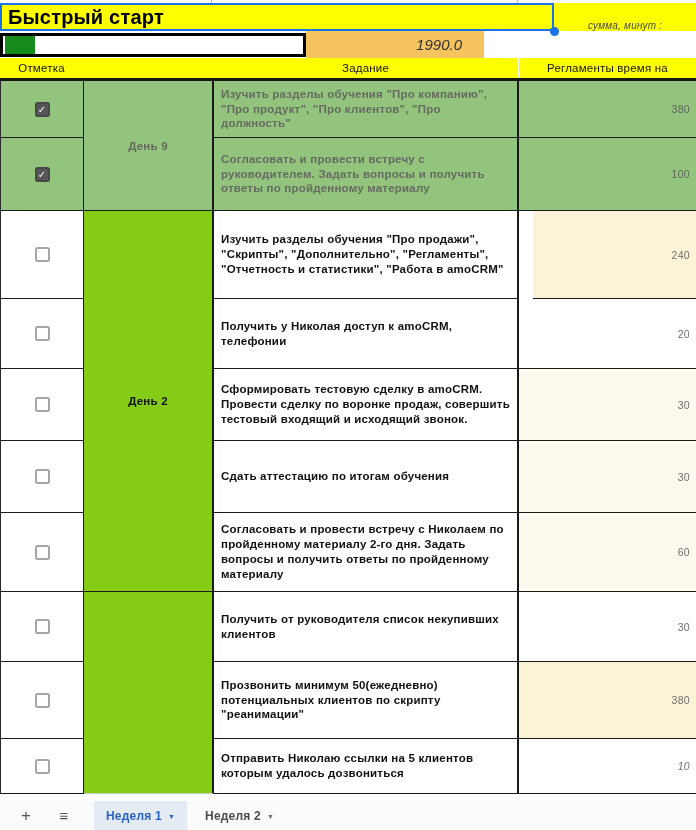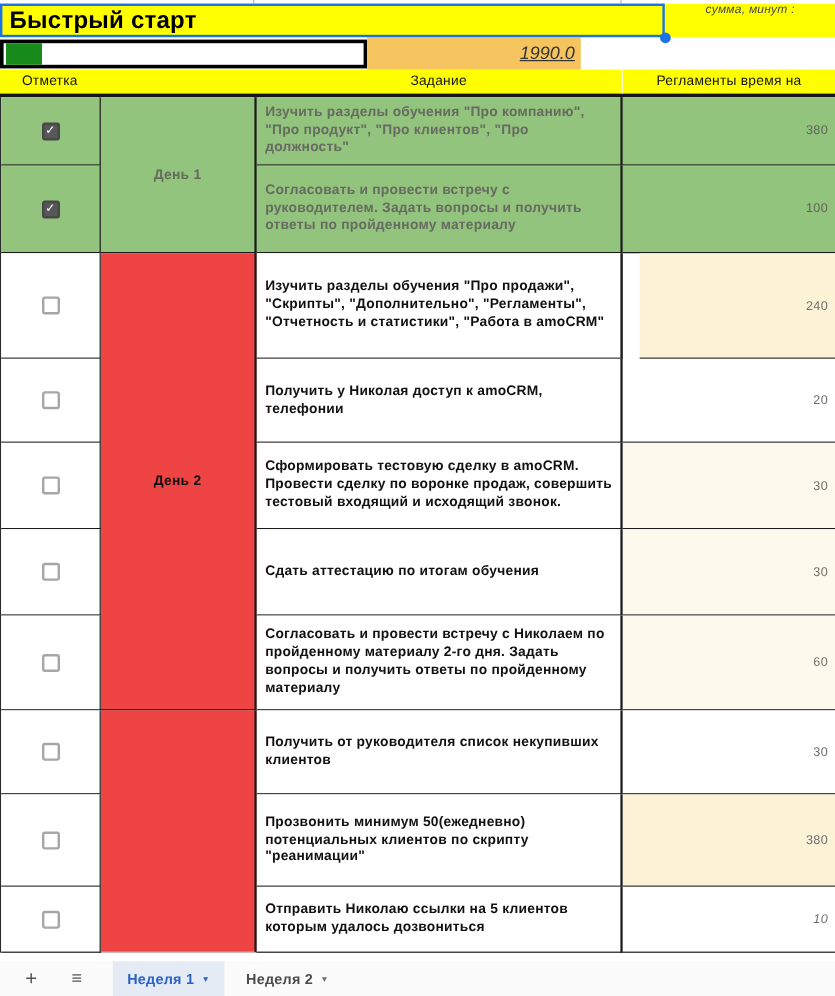--- a/index.html
+++ b/index.html
@@ -9,50 +9,50 @@
   
   .topsliver { height:3px; position:relative; background:#fff; }
   .topsliver .tick { position:absolute; top:0; width:1px; height:3px; background:#b7b7b7; }
 
   
   .title-row { display:flex; height:28px; }
   .title-cell { width:586px; background:#ffff00; position:relative; display:flex; align-items:center; padding-left:8px;
                 font-size:20px; font-weight:bold; color:#000; letter-spacing:0.2px; }
   .sel-border { position:absolute; inset:0; border:2px solid #1a73e8; pointer-events:none; }
   .sel-dot { position:absolute; right:-5px; bottom:-5px; width:9px; height:9px; border-radius:50%; background:#1a73e8; z-index:6; }
-  .sum-cell { width:150px; background:#ffff00; display:flex; align-items:flex-start; justify-content:center;
+  .sum-cell { width:150px; background:#ffff00; display:flex; align-items:flex-end; justify-content:center;
               font-style:italic; font-size:10px; color:#4a4a4a; letter-spacing:0.2px; }
 
   
   .progress-row { display:flex; height:27px; align-items:center; }
   .progress-label { width:212px; padding-left:8px; font-size:13.5px; color:#2b2b2b; letter-spacing:0.2px; }
   .progress-bar { width:306px; height:24px; border:3px solid #000; background:#fff; display:flex; align-items:center; }
   .progress-fill { height:18px; margin-left:2px; background:#168a1a; }
   .total-cell { width:178px; height:27px; background:#f6c45e; display:flex; align-items:center; justify-content:flex-end;
-                padding-right:5px; font-style:italic; font-size:15px; color:#333;text-decoration:underline; }
+                padding-right:22px; font-style:italic; font-size:15px; color:#333; }
 
   
   .header-row { display:grid; grid-template-columns:83px 130px 305px 178px; height:20px; background:#ffff00; }
   .header-row > div { display:flex; align-items:center; justify-content:center; font-size:11.5px; color:#151515; letter-spacing:0.2px;text-align:center; }
   .header-time { border-left:1px solid #ffffff; }
   .thick-bar { height:3px; background:#161616; }
 
   
   .grid { display:grid; grid-template-columns:83px 130px 305px 178px;
           grid-template-rows:57px 73px 88px 70px 72px 72px 79px 70px 77px 55px;
           border-left:1px solid #2a2a2a; }
   .cell { border-bottom:1px solid #1a1a1a; border-right:1px solid #1a1a1a; background:#fff; }
   .check-cell { grid-column:1; display:flex; align-items:center; justify-content:center; }
   .task-cell { grid-column:3; display:flex; align-items:center; padding:4px 6px 4px 7px;
                font-weight:bold; font-size:11.5px; line-height:1.3; color:#111; letter-spacing:0.2px; border-right-width:2px; }
   .time-cell { grid-column:4; display:flex; align-items:center; justify-content:flex-end; padding-right:7px;
                font-size:10.5px; color:#6f6f6f; border-right:none; letter-spacing:0.3px; }
   .day-cell { grid-column:2; display:flex; align-items:center; justify-content:center;
               font-weight:bold; font-size:11.5px; color:#111; letter-spacing:0.2px;
-              border-bottom:1px solid #1a1a1a; border-right:2px solid #1a1a1a; background:#ef4444; }
+              border-bottom:1px solid #1a1a1a; border-right:2px solid #1a1a1a; background:#84cc16; }
   .day1 { grid-row:1/3; background:#93c47d; color:#656a5e; }
   .day2 { grid-row:3/8; }
   .day-empty { grid-row:8/11; border-bottom:1px solid #c9c9c9; }
   .done { background:#93c47d; }
   .done.task-cell { color:#666b61; }
   .done.time-cell { color:#5f6459; }
   .bg-cream { background:#fcf2d6; }
   .bg-light { background:#fdf9ec; }
 
   
@@ -105,21 +105,21 @@
   <div class="header-row">
     <div>Отметка</div>
     <div></div>
     <div>Задание</div>
     <div class="header-time">Регламенты время на</div>
   </div>
 
   <div class="thick-bar"></div>
 
   <div class="grid" id="taskgrid">
-    <div class="day-cell day1">День 1</div>
+    <div class="day-cell day1">День 9</div>
     <div class="day-cell day2">День 2</div>
     <div class="day-cell day-empty"></div>
   <div class="cell check-cell done" style="grid-area: 1 / 1;">
         <span class="checkbox checked">✓</span>
       </div>
       <div class="cell task-cell done" style="grid-row: 1;">Изучить разделы обучения "Про компанию", "Про продукт", "Про клиентов", "Про должность"</div>
       <div class="cell time-cell done" style="grid-row: 1;">380</div>
       <div class="cell check-cell done" style="grid-area: 2 / 1;">
         <span class="checkbox checked">✓</span>
       </div>

